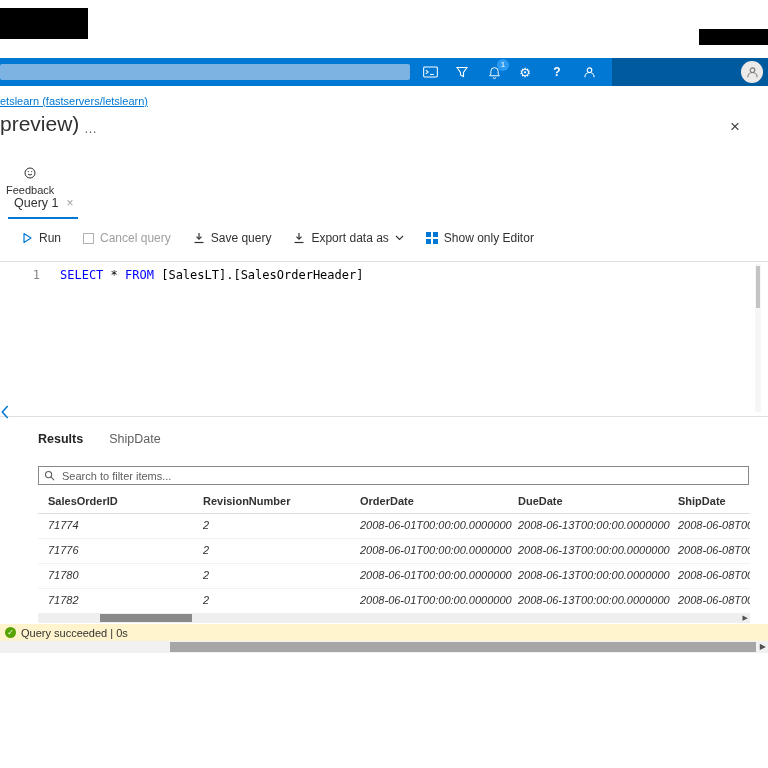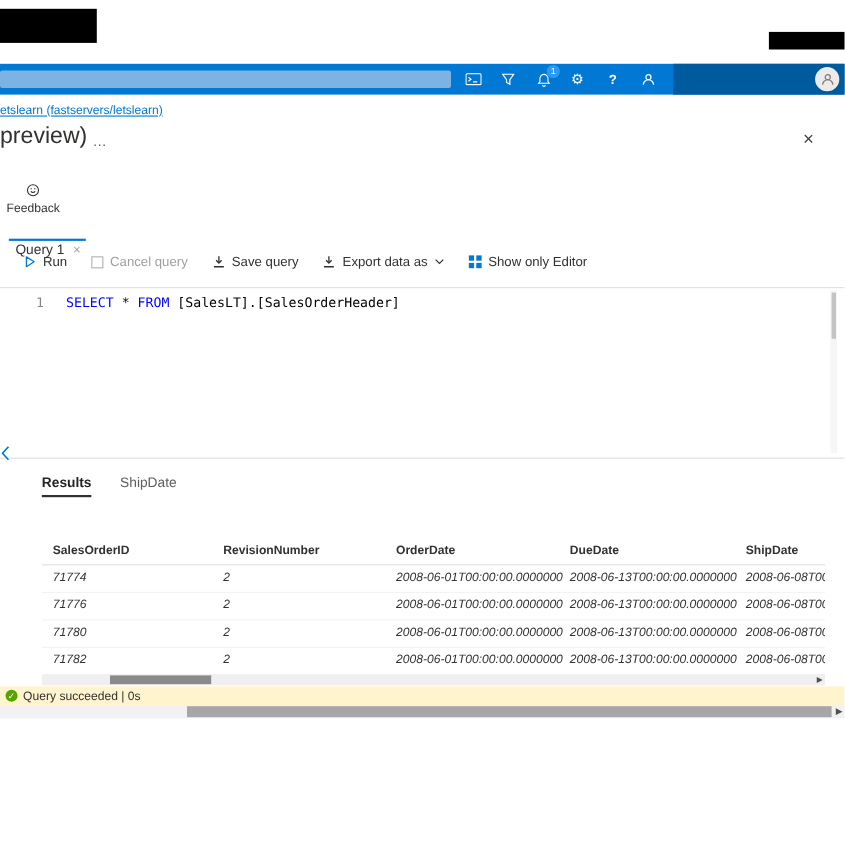--- a/index.html
+++ b/index.html
@@ -26,21 +26,21 @@
   
   .breadcrumb{position:absolute;left:0;top:95px;font-size:11px;color:#0078d4;cursor:pointer;text-decoration:underline;}
   .page-title{position:absolute;left:0;top:112px;font-size:21px;color:#323130;}
   .title-menu{position:absolute;left:84px;top:121px;font-size:13px;color:#605e5c;letter-spacing:1px;cursor:pointer;}
   .blade-close{position:absolute;left:730px;top:117px;font-size:17px;color:#444;cursor:pointer;}
   .feedback{position:absolute;left:6px;top:167px;display:flex;align-items:center;gap:5px;
             font-size:11px;color:#323130;cursor:pointer;flex-direction:column;}
 
   
   .query-tab{position:absolute;left:14px;top:196px;display:flex;align-items:center;gap:8px;
-             font-size:12.5px;color:#323130;cursor:pointer;margin-top:24px;}
+             font-size:12.5px;color:#323130;cursor:pointer;}
   .tab-close{color:#a19f9d;font-size:12px;}
   .tab-underline{position:absolute;left:8px;top:217px;width:70px;height:2px;background:#0078d4;}
 
   
   .toolbar{position:absolute;left:22px;top:231px;display:flex;align-items:center;gap:22px;
            font-size:12px;color:#323130;}
   .tool-item{display:flex;align-items:center;gap:6px;cursor:pointer;white-space:nowrap;}
   .tool-item.disabled{color:#a19f9d;cursor:default;}
   .stop-square{display:inline-block;width:9px;height:9px;border:1px solid #b3b0ad;background:#fff;}
 
@@ -53,21 +53,21 @@
              font-size:12px;color:#000;white-space:pre;}
   .code-line .kw{color:#0000ff;}
   .code-line span{white-space:pre;}
   .editor-vscroll{position:absolute;left:755px;top:2px;width:6px;height:148px;background:#f6f6f6;}
   .editor-vthumb{position:absolute;left:1px;top:2px;width:4px;height:42px;background:#c4c4c4;}
 
   .panel-collapse{position:absolute;left:1px;top:405px;cursor:pointer;}
 
   
   .results-tabs{position:absolute;left:38px;top:432px;display:flex;gap:26px;font-size:12.5px;}
-  .rtab{padding-bottom:4px;cursor:pointer;color:#605e5c;}
+  .rtab{padding-bottom:20px;cursor:pointer;color:#605e5c;}
   .rtab.active{color:#252423;font-weight:bold;border-bottom:2px solid #323130;}
 
   
   .filter-box{position:absolute;left:38px;top:466px;width:711px;height:19px;border:1px solid #8a8886;
               box-sizing:border-box;display:flex;align-items:center;gap:5px;padding:0 5px;background:#fff;}
   .filter-box input{border:none;outline:none;flex:1;font-size:11px;color:#323130;
                     font-family:"Liberation Sans",sans-serif;}
   .filter-box input::placeholder{color:#605e5c;}
 
   
@@ -224,20 +224,27 @@
     <svg width="8" height="14" viewBox="0 0 7 13" fill="none" stroke="#0078d4" stroke-width="1.4">
       <path d="M6 1 L1 6.5 L6 12"></path>
     </svg>
   </div>
 
   <div class="results-tabs">
     <span class="rtab active">Results</span>
     <span class="rtab">ShipDate</span>
   </div>
 
+  <div class="filter-box">
+    <svg width="11" height="11" viewBox="0 0 12 12" fill="none" stroke="#605e5c" stroke-width="1.2">
+      <circle cx="5" cy="5" r="3.4"></circle>
+        <path d="M7.6 7.6 L11 11"></path>
+    </svg>
+    <input type="text" placeholder="Search to filter items..." style="">
+  </div>
 
   <div class="results-table">
     <div class="thead">
       <span class="c0">SalesOrderID</span>
       <span class="c1">RevisionNumber</span>
       <span class="c2">OrderDate</span>
       <span class="c3">DueDate</span>
       <span class="c4">ShipDate</span>
     </div>
     <div class="trow" style="top:24px">

